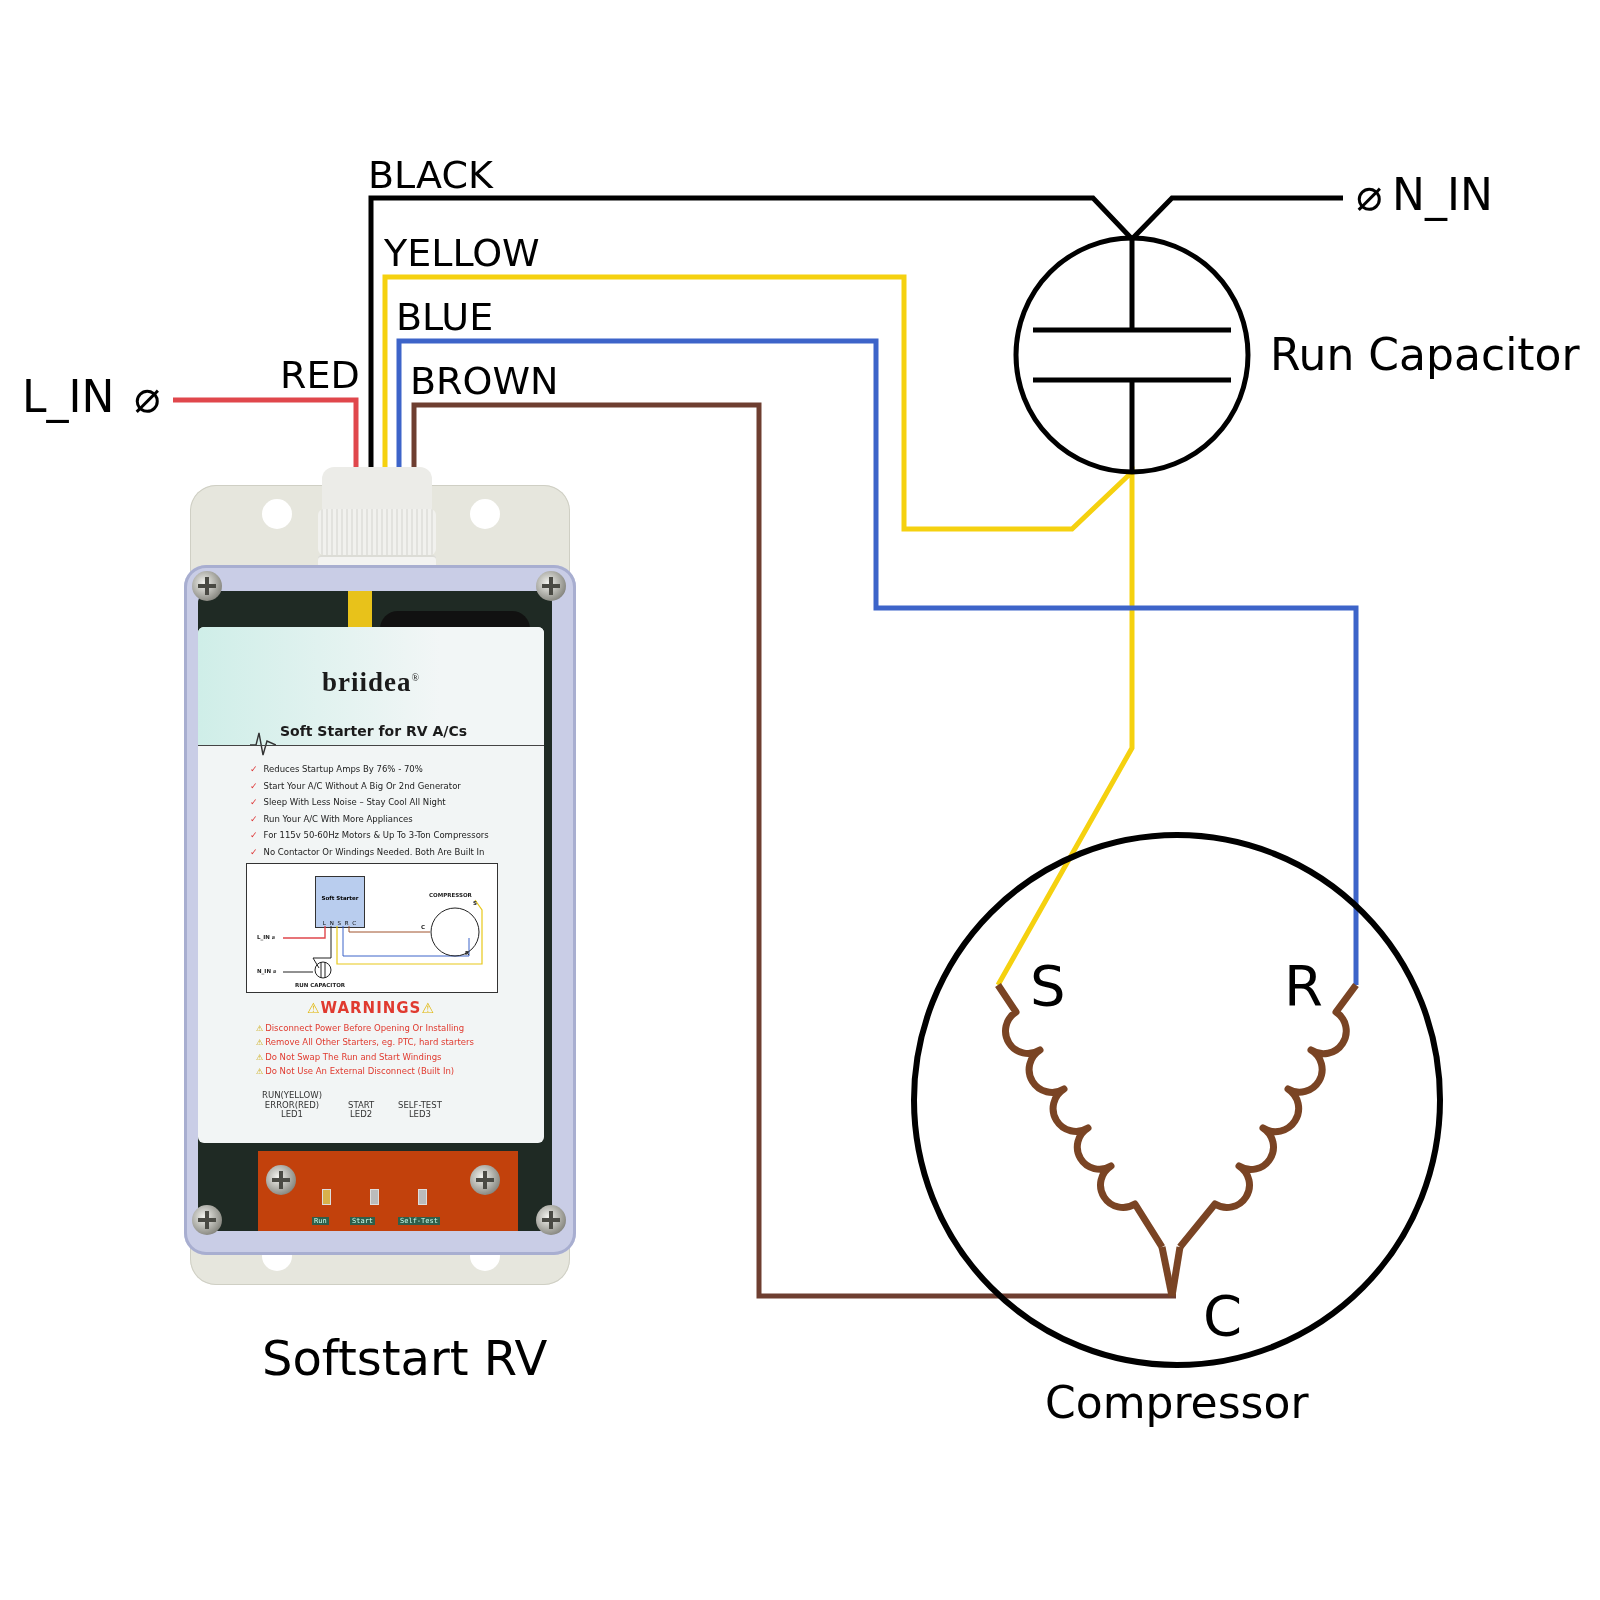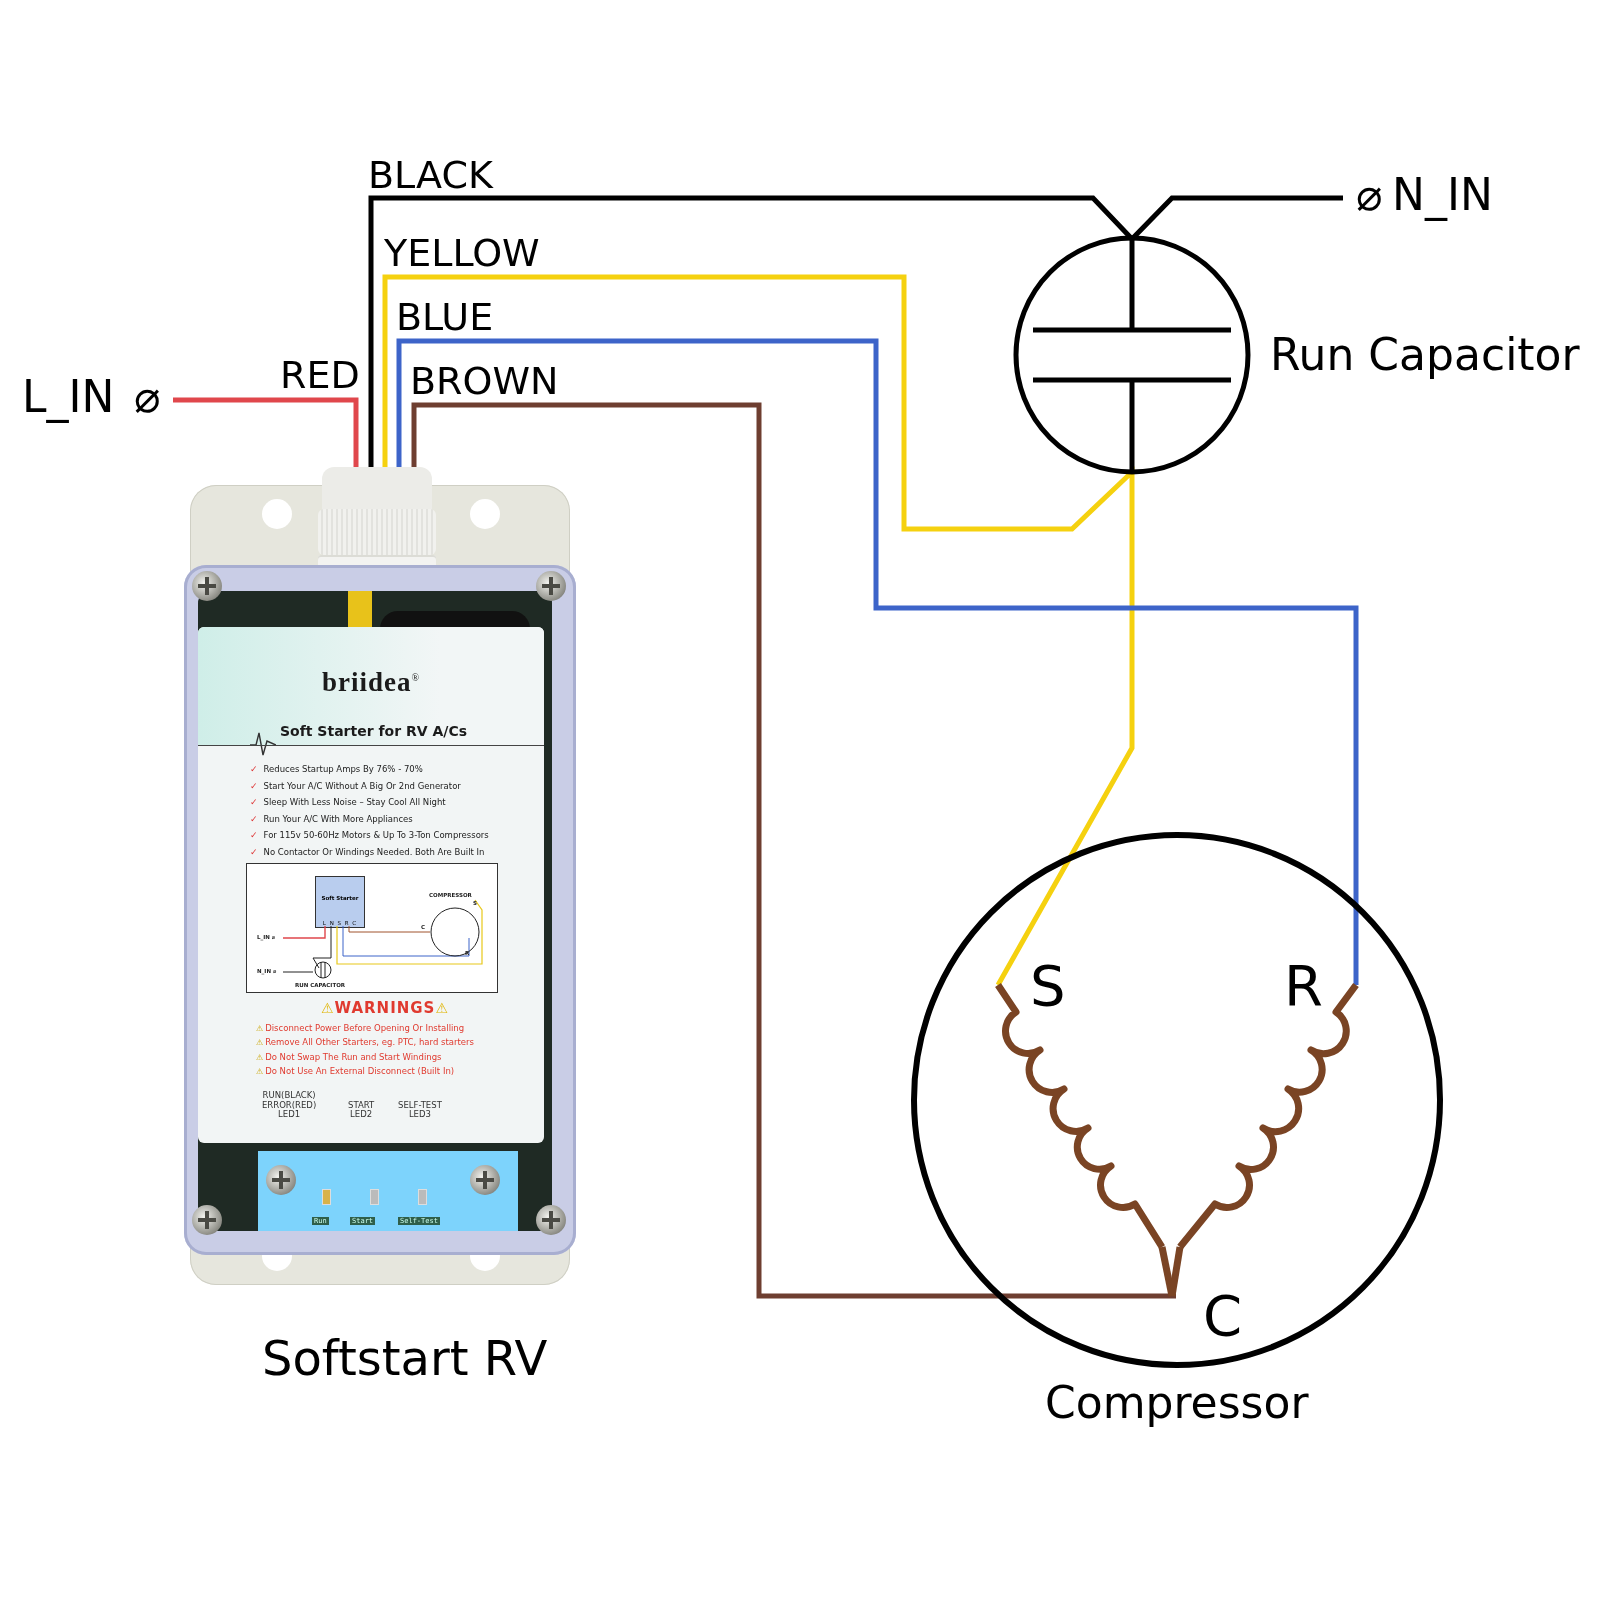--- a/index.html
+++ b/index.html
@@ -11,41 +11,41 @@
     .term-lbl { font-size: 56px; }
     
     .device { position: absolute; left: 190px; top: 485px; width: 380px; height: 800px; }
     .mount-plate { position: absolute; left: 0; top: 0; width: 380px; height: 800px; background: #e6e6dd; border-radius: 26px; box-shadow: inset 0 0 0 1px #cfcfc4; }
     .mount-hole { position: absolute; width: 30px; height: 30px; border-radius: 50%; background: #fff; }
     .gland { position: absolute; left: 132px; top: -18px; width: 110px; height: 80px; background: #ecece8; border-radius: 12px 12px 4px 4px; box-shadow: inset 0 -4px 0 #d6d6d0; }
     .gland-nut { position: absolute; left: 128px; top: 24px; width: 118px; height: 46px; background: repeating-linear-gradient(90deg, #f1f1ee 0 3px, #e2e2de 3px 5px); border-radius: 6px; }
     .gland-base { position: absolute; left: 128px; top: 70px; width: 118px; height: 30px; background: #f3f3f1; border-radius: 3px; box-shadow: inset 0 2px 0 #dcdcd6; }
     .lid { position: absolute; left: -6px; top: 80px; width: 392px; height: 690px; background: #c9cde6; border-radius: 22px; box-shadow: inset 0 0 0 3px #a8aed0; }
     .inner { position: absolute; left: 14px; top: 26px; width: 354px; height: 640px; background: #1f2a24; border-radius: 12px; overflow: hidden; }
-    .pcb { position: absolute; left: 60px; bottom: 0; width: 260px; height: 80px; background: #7dd3fc; margin-top: 31px; }
+    .pcb { position: absolute; left: 60px; bottom: 0; width: 260px; height: 80px; background: #c2410c; margin-top: 31px; }
     .screw { position: absolute; width: 30px; height: 30px; border-radius: 50%; background: radial-gradient(circle at 40% 40%, #f4f4f0, #8d8d86 70%, #555 100%); }
     .screw::before, .screw::after { content: ""; position: absolute; background: #4a4a44; }
     .screw::before { left: 13px; top: 6px; width: 4px; height: 18px; }
     .screw::after { left: 6px; top: 13px; width: 18px; height: 4px; }
     .label-card { position: absolute; left: 14px; top: 62px; width: 346px; height: 516px; background: #f2f5f5; border-radius: 6px; overflow: hidden; }
     .label-top { position: absolute; left: 0; top: 0; width: 100%; height: 118px; background: linear-gradient(90deg, #cfeee8, #f2f6f6 70%); }
     .brand { position: absolute; left: 0; top: 40px; width: 100%; text-align: center; font-family: Liberation Serif, serif; font-weight: bold; font-size: 27px; color: #1b1b1b; letter-spacing: 1px; }
     .brand sup { font-size: 10px; font-weight: normal; }
     .product { position: absolute; left: 82px; top: 96px; font-weight: bold; font-size: 14px; color: #1b1b1b; }
     .rule { position: absolute; left: 0; top: 118px; width: 100%; height: 1px; background: #444; }
     .pulse { position: absolute; left: 52px; top: 100px; }
     .feat-list { position: absolute; left: 52px; top: 134px; margin: 0; padding: 0; list-style: none; }
     .feat-list li { font-size: 8.5px; color: #222; height: 16.6px; line-height: 16.6px; white-space: nowrap; }
     .check { color: #d33; margin-right: 6px; font-size: 9px; }
     .mini { position: absolute; left: 48px; top: 236px; width: 250px; height: 128px; border: 1px solid #333; background: #fff; }
     .mini-box { position: absolute; left: 68px; top: 12px; width: 48px; height: 50px; background: #b9cdee; border: 1px solid #333; font-size: 5.5px; font-weight: bold; text-align: center; }
     .mini-box .mbt { display: block; margin-top: 18px; }
     .mini-box .mbp { position: absolute; bottom: 1px; left: 0; width: 100%; letter-spacing: 1px; font-weight: normal; }
     .mini-txt { position: absolute; font-size: 5.5px; color: #222; font-weight: bold; }
-    .warn-title { position: absolute; left: 14px; top: 372px; width: 100%; text-align: center; color: #e03a2f; font-weight: bold; font-size: 15px; letter-spacing: 1px; }
+    .warn-title { position: absolute; left: 0; top: 372px; width: 100%; text-align: center; color: #e03a2f; font-weight: bold; font-size: 15px; letter-spacing: 1px; }
     .tri { color: #e0b400; font-size: 14px; }
     .warn-list { position: absolute; left: 58px; top: 394px; margin: 0; padding: 0; list-style: none; }
     .warn-list li { font-size: 8.5px; color: #e03a2f; height: 14.4px; line-height: 14.4px; white-space: nowrap; }
     .warn-list .tri-s { color: #c9a400; font-size: 8px; margin-right: 2px; }
     .led-lbl { position: absolute; top: 464px; font-size: 8.5px; color: #333; text-align: center; line-height: 9.5px; }
     .led-tag { position: absolute; bottom: 6px; font-size: 7px; color: #cfe; background: #2f5f4a; padding: 0 2px; font-family: "DejaVu Sans Mono", monospace; }
     .led { position: absolute; bottom: 26px; width: 7px; height: 14px; border: 1px solid #ddd; background: #bbb; }
     .caption { position: absolute; font-family: "DejaVu Sans", sans-serif; color: #000; }
   </style>
 </head>
@@ -185,21 +185,21 @@
 
       <div class="warn-title"><span class="tri">⚠</span><span>WARNINGS</span><span class="tri">⚠</span></div>
       <ul class="warn-list">
         <li><span class="tri-s">⚠</span><span>Disconnect Power Before Opening Or Installing</span></li>
         <li><span class="tri-s">⚠</span><span>Remove All Other Starters, eg. PTC, hard starters</span></li>
         <li><span class="tri-s">⚠</span><span>Do Not Swap The Run and Start Windings</span></li>
         <li><span class="tri-s">⚠</span><span>Do Not Use An External Disconnect (Built In)</span></li>
       </ul>
 
       <div class="led-lbl" style="left:64px;">
-        <div>RUN(BLACK)</div>
+        <div>RUN(YELLOW)</div>
         <div>ERROR(RED)</div>
         <div>LED1</div>
       </div>
       <div class="led-lbl" style="left:150px;">
         <div>&nbsp;</div>
         <div>START</div>
         <div>LED2</div>
       </div>
       <div class="led-lbl" style="left:200px;">
         <div>&nbsp;</div>

